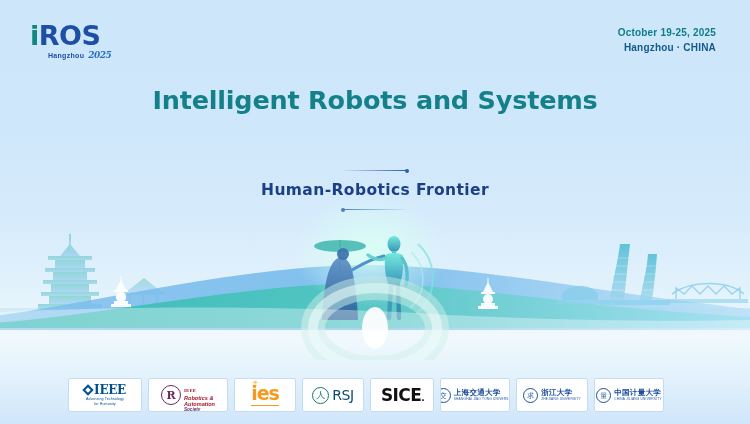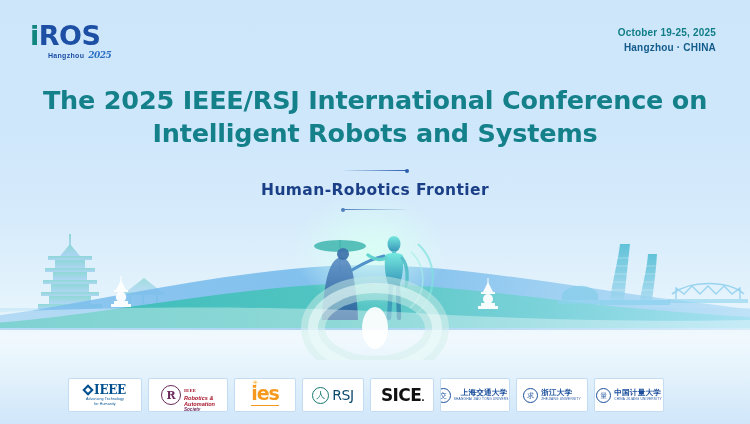--- a/index.html
+++ b/index.html
@@ -159,21 +159,21 @@
     align-items: center;
     justify-content: center;
     padding: 3px 7px;
     overflow: hidden;
   }
   .lc-ieee      { width: 74px; }
   .lc-ras       { width: 80px; }
   .lc-ies       { width: 62px; }
   .lc-rsj       { width: 62px; }
   .lc-sice      { width: 64px; padding-left: 8px; }
-  .lc-sjtu      { width: 70px; text-align: center; }
+  .lc-sjtu      { width: 70px; }
   .lc-zju       { width: 72px; }
   .lc-cjlu      { width: 70px; }
 
   
   .ieee-main {
     display: flex; align-items: center; gap: 2px;
     font-family: "DejaVu Serif", serif;
     font-weight: 700; font-size: 12px;
     color: #00508f; letter-spacing: -0.3px; line-height: 1;
   }
@@ -293,21 +293,20 @@
       <span class="iros-year">2025</span>
     </div>
   </div>
 
   <div class="date-block">
     <div class="date-line">October 19-25, 2025</div>
     <div class="date-line second">Hangzhou · CHINA</div>
   </div>
 
   <h1 class="title">
-    <span>The 2025 IEEE/RSJ International Conference on</span>
     <span class="l2">Intelligent Robots and Systems</span>
   </h1>
 
   <div class="subtitle-row">
     <span class="deco-line left"></span>
     <span class="subtitle">Human-Robotics  Frontier</span>
     <span class="deco-line right"></span>
   </div>
 
   <div class="scene">

